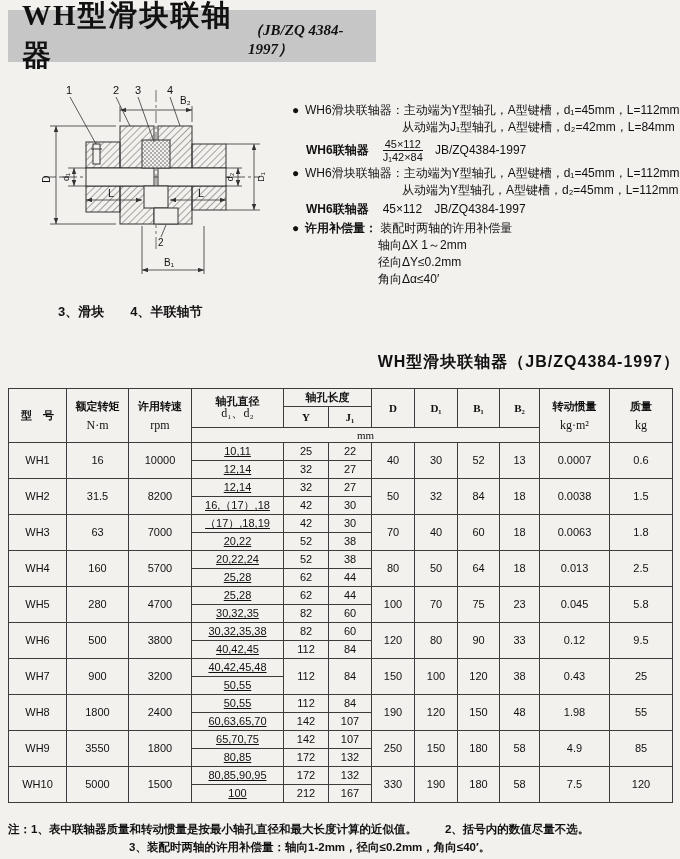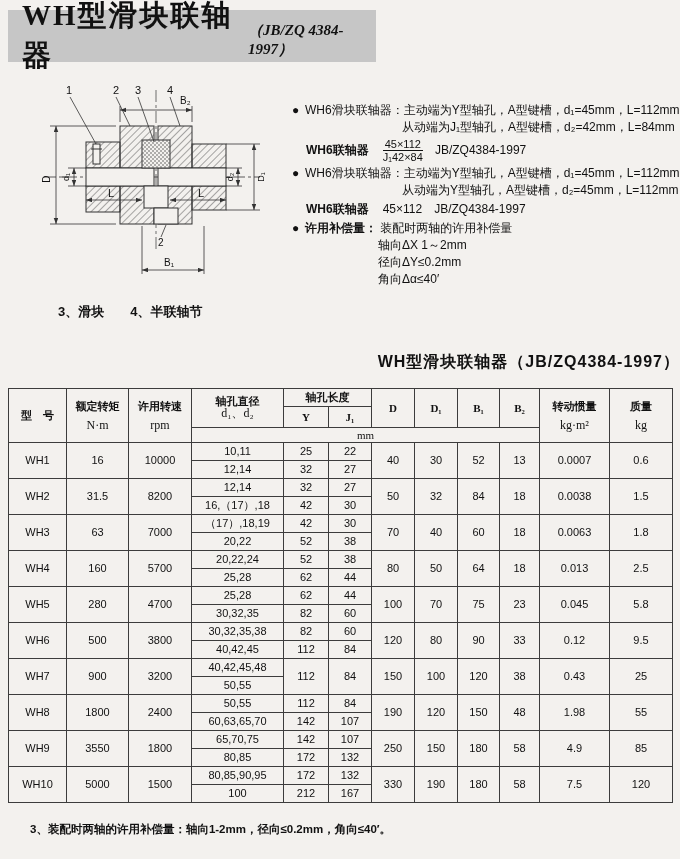--- a/index.html
+++ b/index.html
@@ -35,21 +35,21 @@
   .tbl-title{position:absolute;left:0;top:352px;width:680px;text-align:right;
              font-size:16px;font-weight:bold;letter-spacing:1px;}
   table.spec{position:absolute;left:8px;top:388px;width:664px;border-collapse:collapse;table-layout:fixed;}
   table.spec td,table.spec th{border:1px solid #3c3c3c;text-align:center;vertical-align:middle;
              font-size:11px;font-weight:normal;padding:0;line-height:1.15;height:17px;overflow:hidden;}
   table.spec th{font-weight:bold;font-family:Liberation Serif, serif;}
   table.spec th .unit{font-weight:normal;font-size:12px;}
   th.vstack{vertical-align:middle;}
   th.vstack .l1{display:block;margin-top:2px;}
   th.vstack .l2{display:block;margin-top:6px;}
-  td.bore{text-align:left;padding-left:10px;}
+  td.bore{text-align:left;padding-left:10px;text-decoration:underline;}
 
   
   .notes{position:absolute;left:8px;top:820px;font-size:11.5px;font-weight:bold;line-height:18px;}
   .notes .n2{margin-left:22px;text-align:center;}
   .notes .gap{display:inline-block;width:28px;}
 </style>
 </head>
 <body>
 
 <div class="page">
@@ -442,16 +442,19 @@
         </tr>
         <tr>
           <td class="bore">100</td>
           <td>212</td>
           <td>167</td>
         </tr>
       </tbody>
   </table>
 
   <div class="notes">
+    <div>
+      <span>注：1、表中联轴器质量和转动惯量是按最小轴孔直径和最大长度计算的近似值。</span><span class="gap"></span><span>2、括号内的数值尽量不选。</span>
+    </div>
     <div class="n2">3、装配时两轴的许用补偿量：轴向1-2mm，径向≤0.2mm，角向≤40′。</div>
   </div>
 
 </div>
 
 </body></html>

